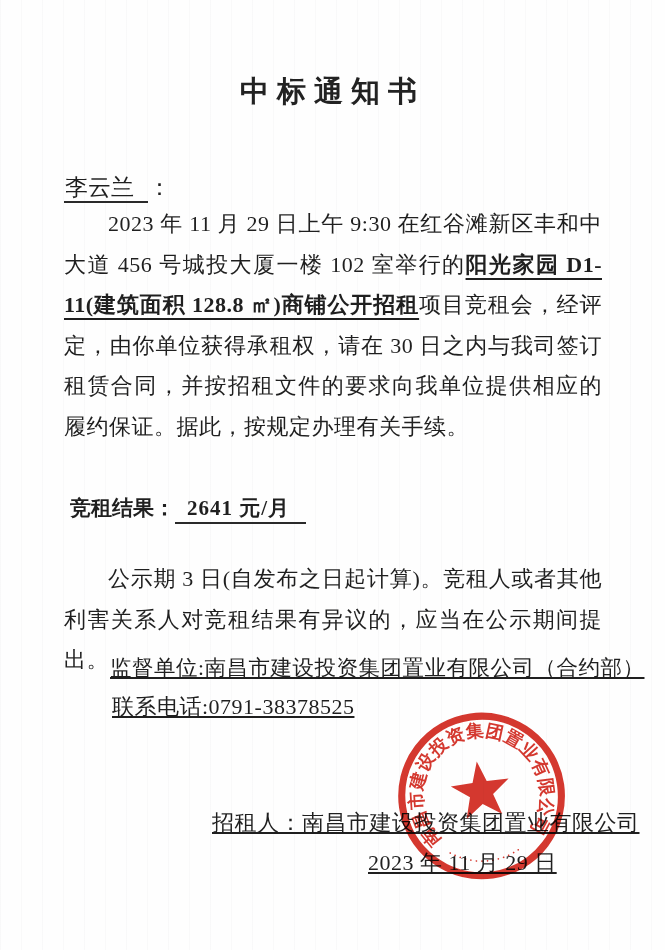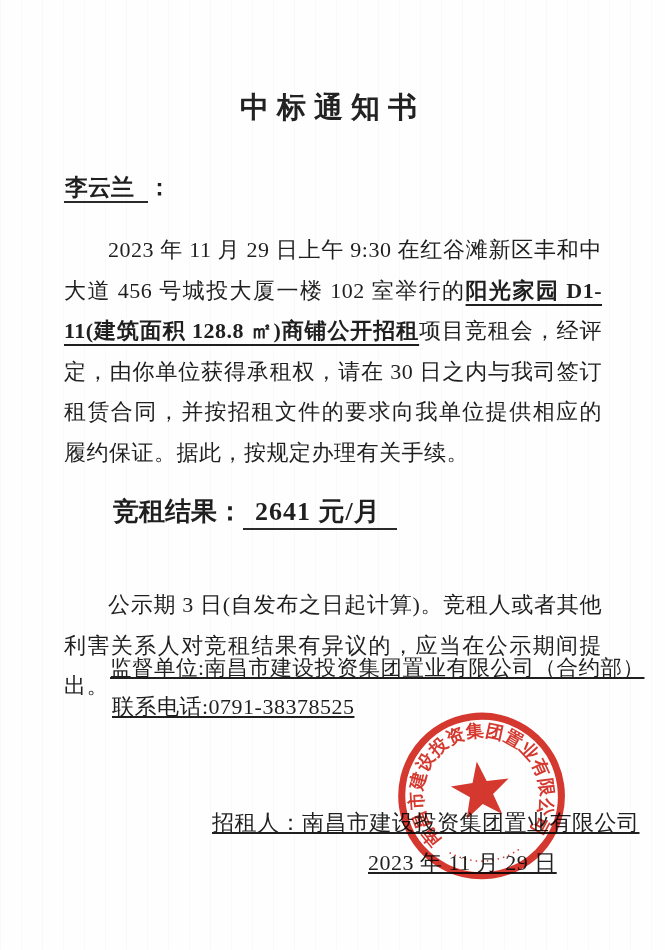--- a/index.html
+++ b/index.html
@@ -13,53 +13,52 @@
   }
   .page{
     position:absolute;inset:0;
     background:
       repeating-linear-gradient(90deg,
         rgba(120,120,130,0.04) 0px, rgba(120,120,130,0.04) 1px,
         transparent 1px, transparent 21px),
       #fefefe;
   }
   .title{
-    position:absolute;top:88px;left:0;right:0;
+    position:absolute;top:72px;left:0;right:0;
     text-align:center;
     font-size:29px;font-weight:bold;
     letter-spacing:8px;
     color:#222;
   }
   .addressee{
     position:absolute;top:172px;left:64px;
-    font-size:23px;font-weight:bold;white-space:nowrap;
+    font-size:23px;font-weight:normal;white-space:nowrap;
   }
   .addressee .name{
     border-bottom:2px solid #2a2a2a;
     padding:0 14px 1px 1px;
   }
   .para{
     position:absolute;left:64px;width:538px;
     font-size:22px;line-height:40.5px;
     text-align:justify;text-justify:inter-character;
     text-indent:2em;
     letter-spacing:0.5px;
-    margin-top:26px;
   }
   .para1{top:204px;}
   .para2{top:559px;}
   .em-seg{
     font-weight:bold;
     text-decoration:underline;
     text-decoration-thickness:2px;
     text-underline-offset:6px;
   }
   .result-line{
     position:absolute;top:494px;left:70px;
-    font-size:26px;font-weight:bold;white-space:nowrap;margin-left:43px;
+    font-size:21px;font-weight:bold;white-space:nowrap;
   }
   .result-value{
     border-bottom:2px solid #2a2a2a;
     padding:0 16px 2px 12px;
     letter-spacing:1px;
   }
   .line{
     position:absolute;font-size:22px;white-space:nowrap;letter-spacing:0.5px;text-decoration:underline;
   }
   .supervisor{top:653px;left:110px;font-size:21.5px;}

